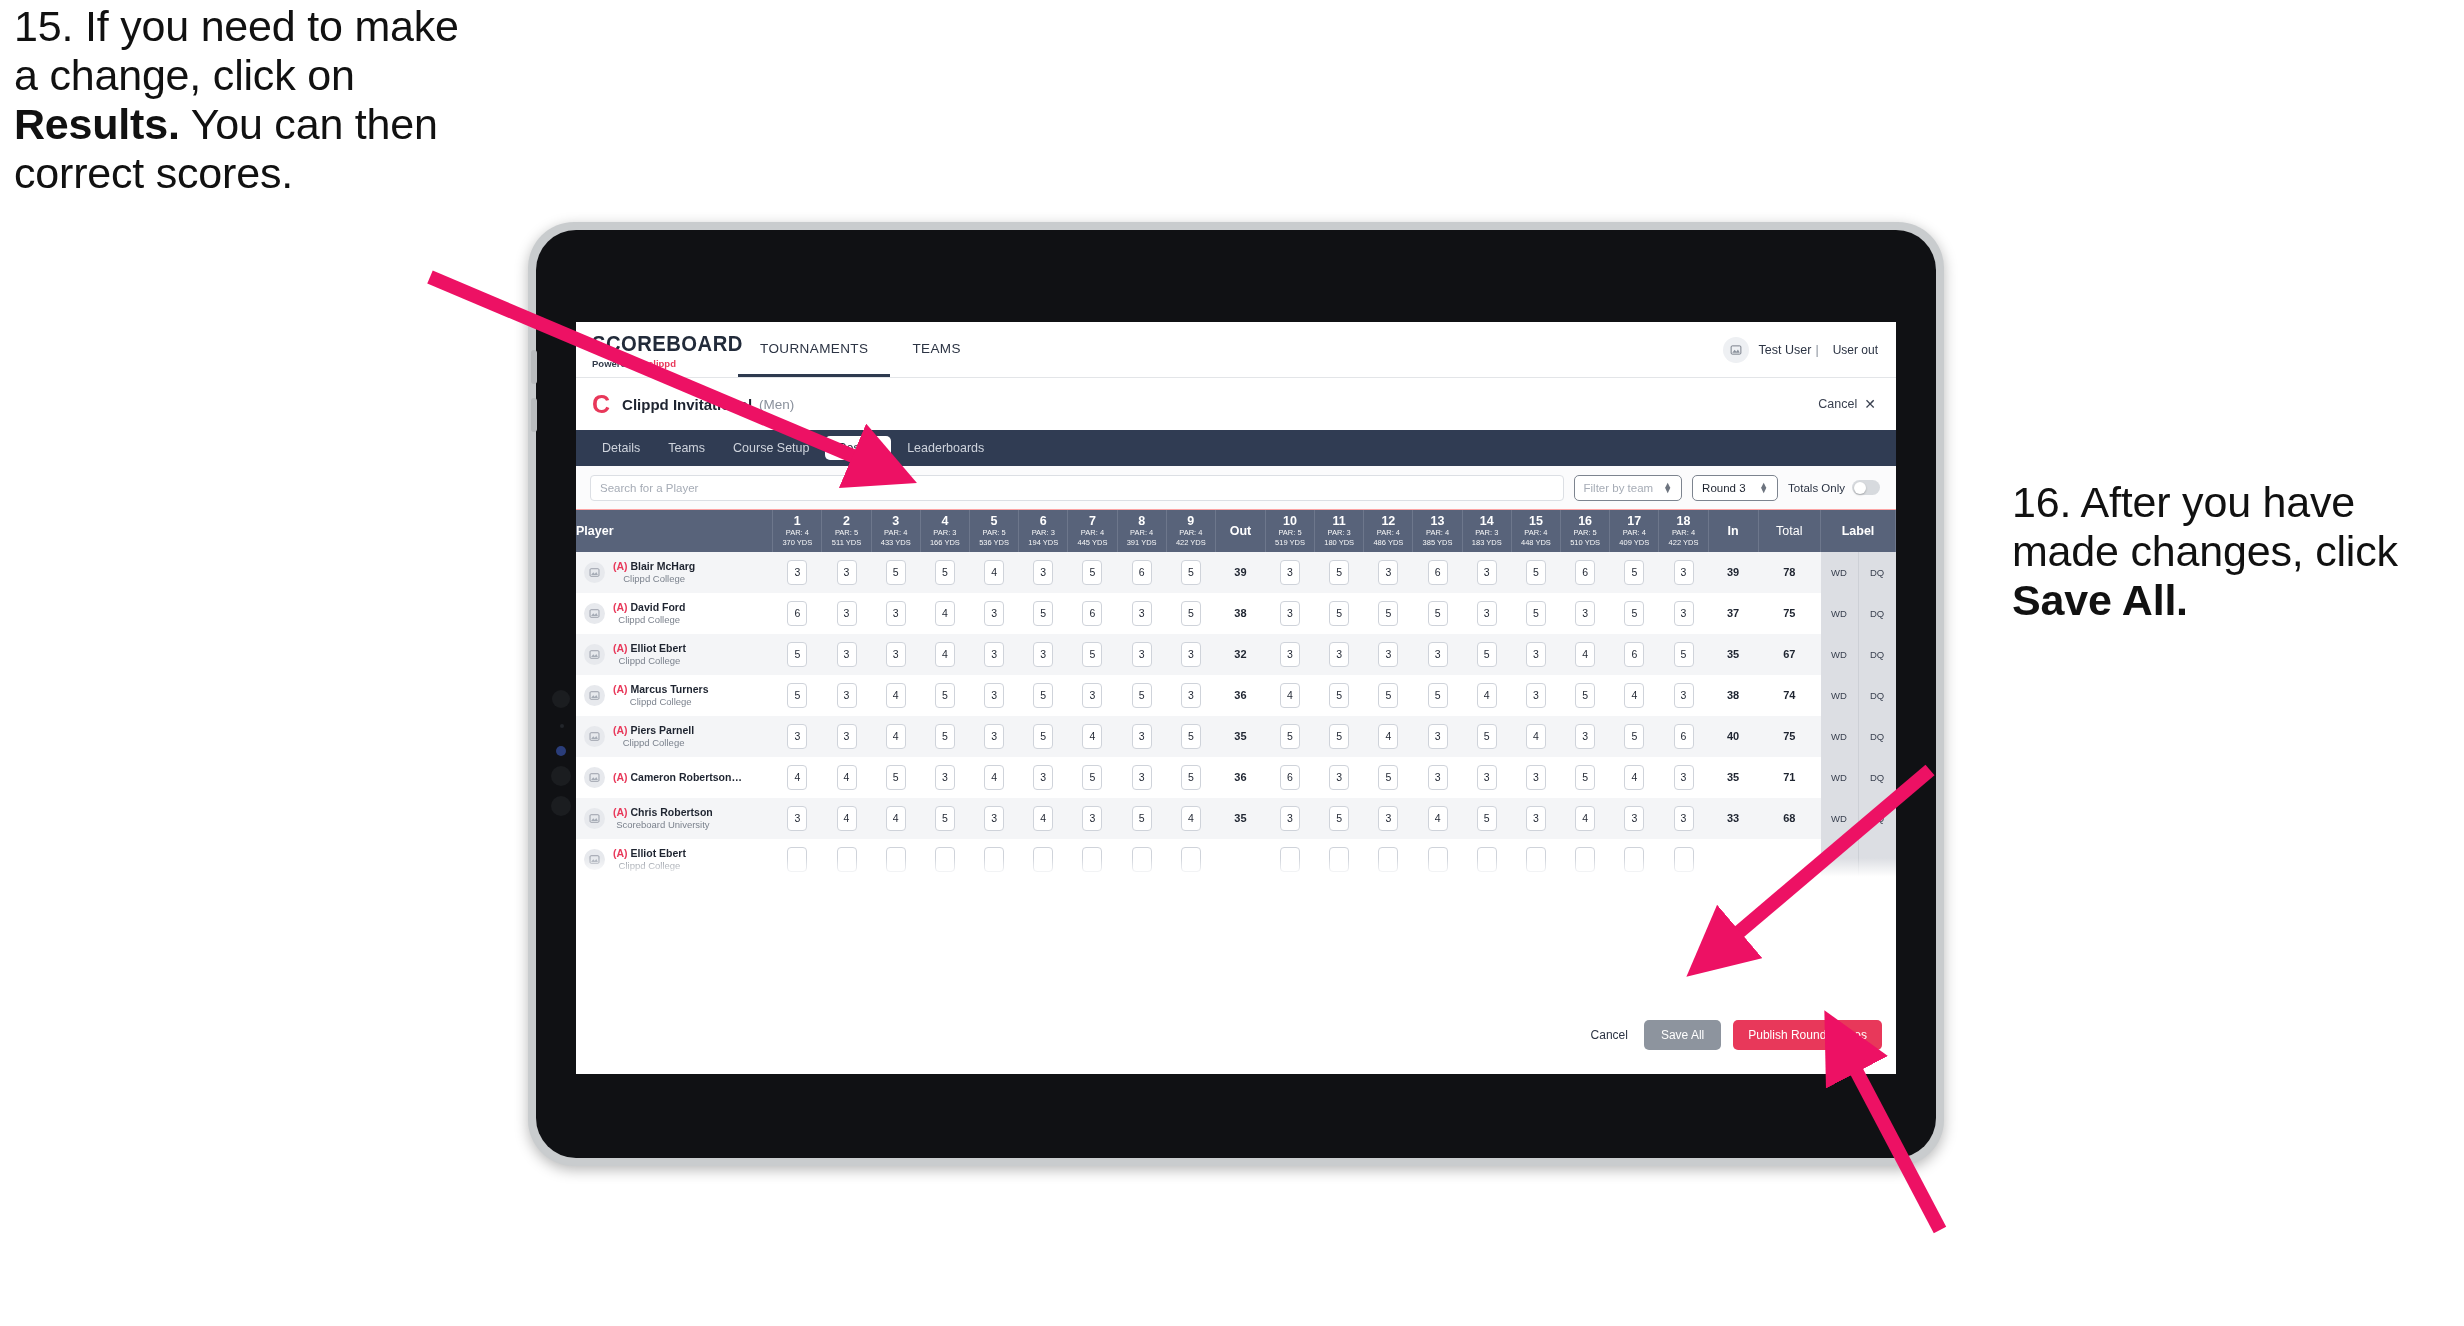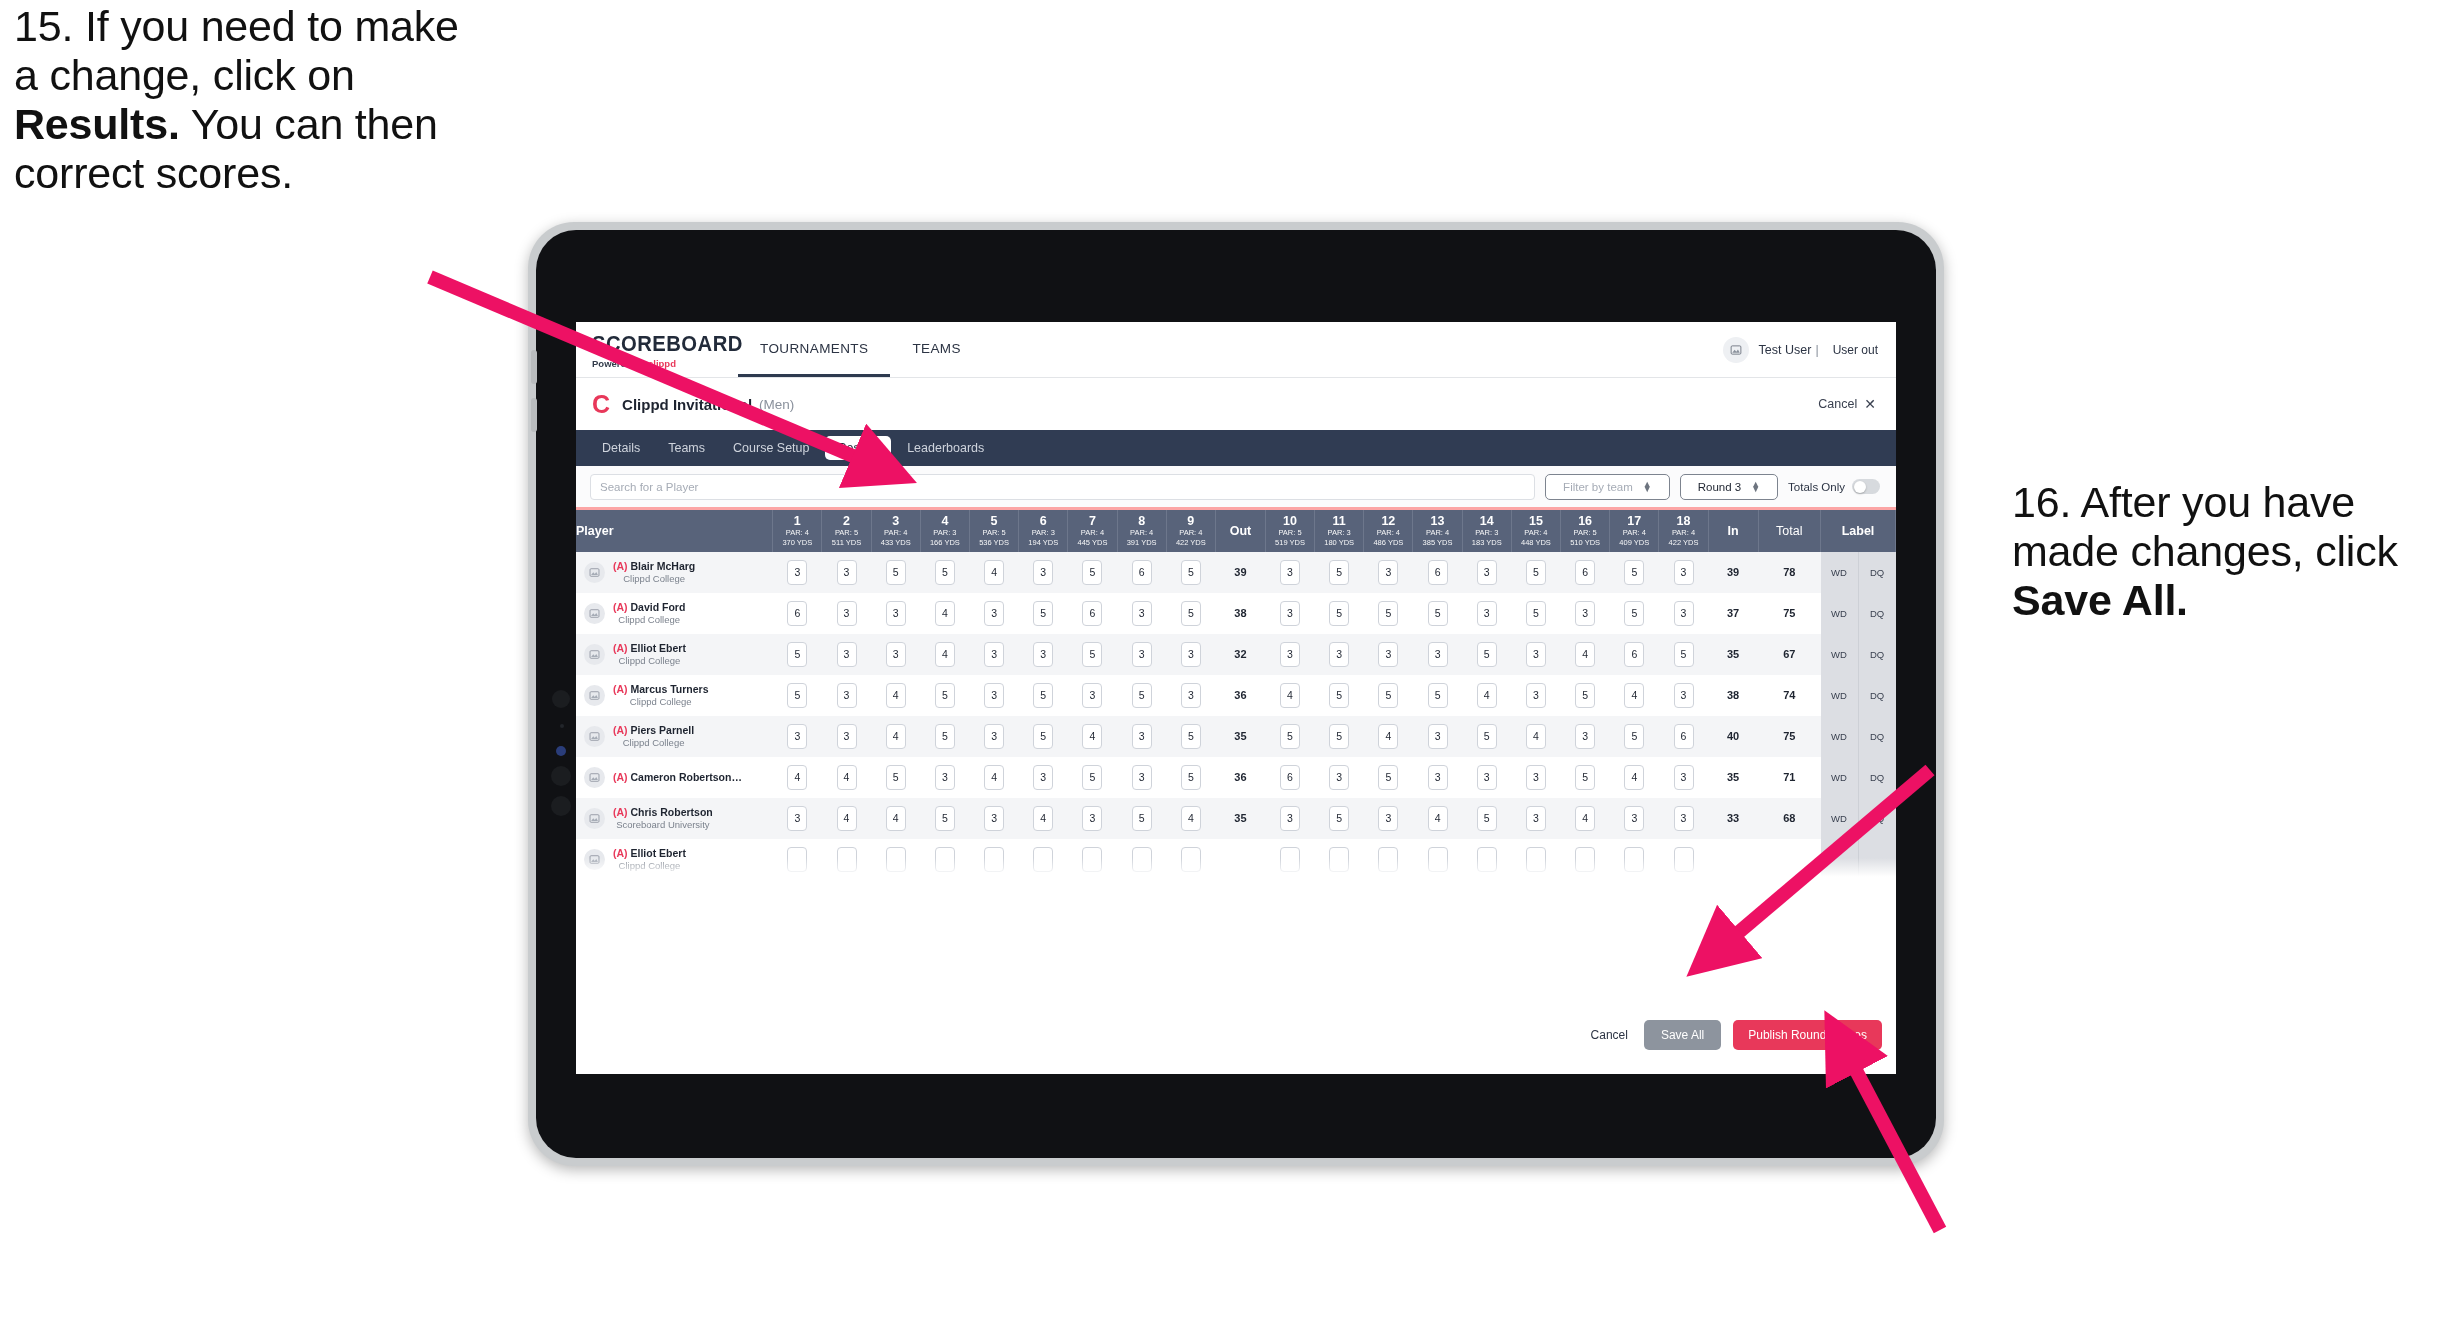--- a/index.html
+++ b/index.html
@@ -104,33 +104,33 @@
   }
   .subtab {
     font-size: 12.5px; color: #cfd4dd; padding: 5px 12px; border-radius: 5px; cursor: pointer;
   }
   .subtab.active { background: #ffffff; color: #222b3a; font-weight: 500; }
 
   
   .filterbar {
     height: 44px; background: #fbfbfc;
     display: flex; align-items: center; gap: 10px; padding: 0 14px;
-    border-bottom: 3px solid #fca5a5;
+    border-bottom: 1px solid #fca5a5;
   }
   .search-input {
     flex: 1; height: 26px; background: #fff;
     border: 1px solid #dcdfe4; border-radius: 4px;
     font-size: 11.5px; color: #1e2430; padding: 0 9px;
     font-family: "Liberation Sans", sans-serif;
   }
   .search-input::placeholder { color: #a6acb6; }
   .select-box {
     height: 26px; background: #fff; border: 1px solid #7d848f; border-radius: 5px;
     display: flex; align-items: center; justify-content: space-between;
-    padding: 0 17px; font-size: 11.5px; cursor: pointer; min-width: 86px;
+    padding: 0 9px; font-size: 11.5px; cursor: pointer; min-width: 86px;
   }
   .select-box.placeholder-sel { color: #a6acb6; }
   .select-box.value-sel { color: #1e2430; }
   .spin { display: flex; flex-direction: column; line-height: .55; font-size: 9px; color: #6d747f; margin-left: 10px; }
   .totals-wrap { display: flex; align-items: center; gap: 7px; padding-right: 2px; }
   .totals-label { font-size: 11.5px; color: #2c3444; }
   .toggle {
     width: 28px; height: 15px; border-radius: 8px; background: #d7dade;
     position: relative; cursor: pointer;
   }

